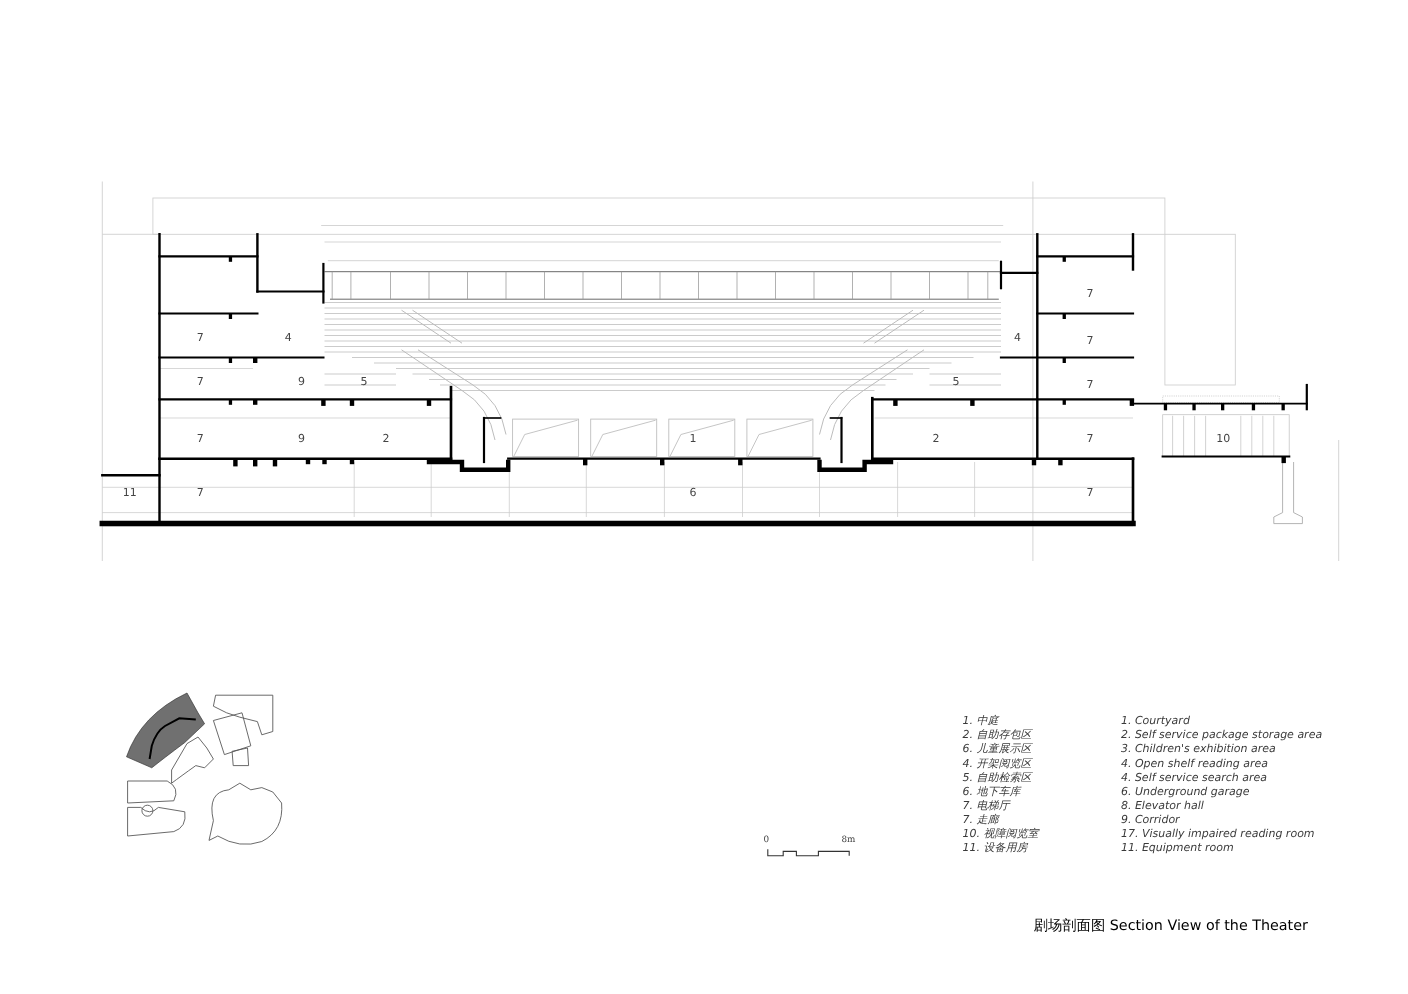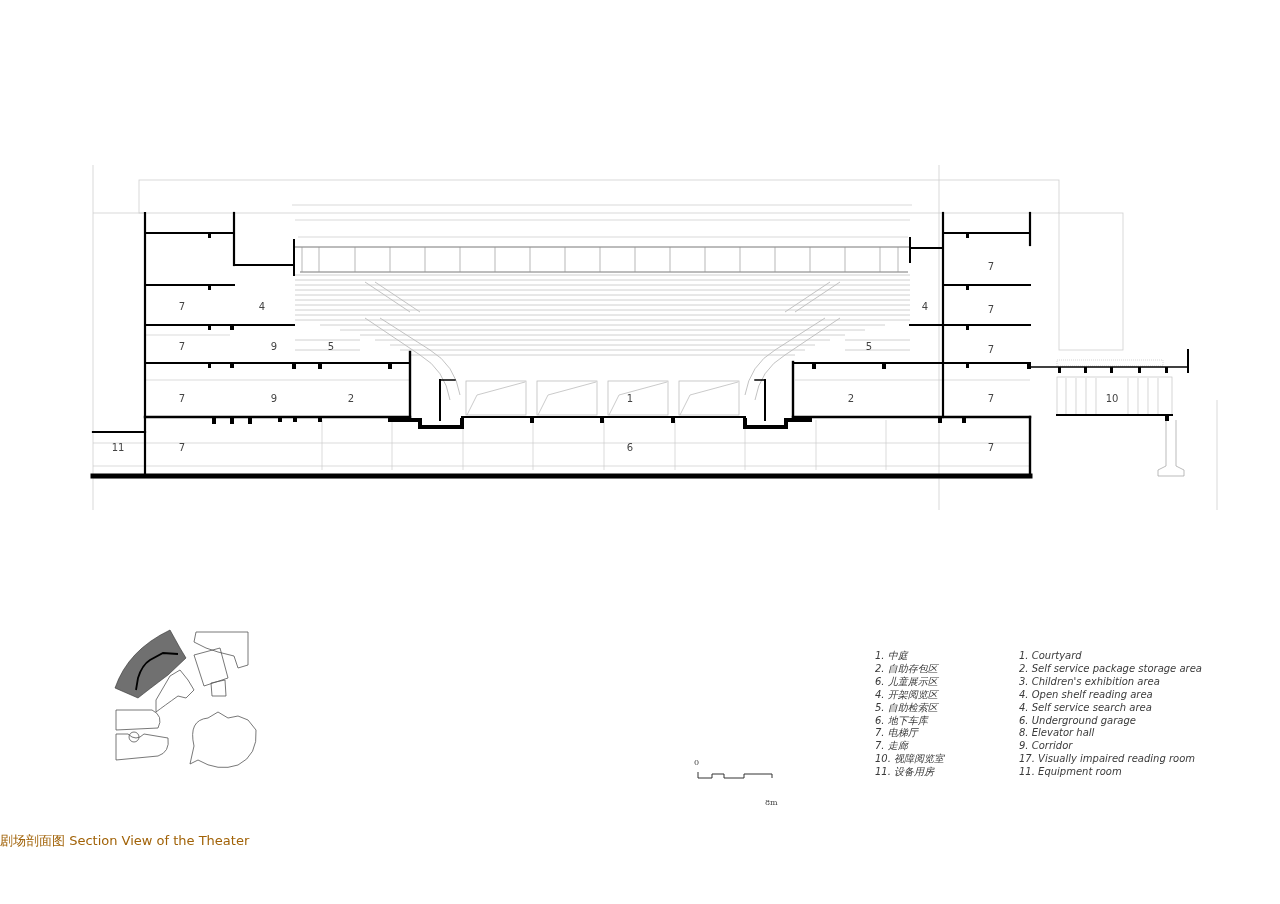--- a/index.html
+++ b/index.html
@@ -6,22 +6,22 @@
     body { width: 1280px; height: 904px; position: relative; overflow: hidden;
            font-family: "DejaVu Sans", "Liberation Sans", sans-serif; color: #333; }
     #section-svg { position: absolute; left: 0; top: 0; width: 1280px; height: 904px; }
     .lbl { font-family: "DejaVu Sans", sans-serif; font-size: 10px; fill: #444; text-anchor: middle; dominant-baseline: middle; }
     .legend { position: absolute; top: 650px; font-size: 10px; line-height: 12.9px; color: #3a3a3a; }
     .legend-cn { left: 875px; }
     .legend-en { left: 1019px; }
     .legend div { white-space: nowrap; font-style: italic; }
     .scale { position: absolute; left: 694px; top: 758px; width: 90px; height: 24px; }
     .scale-0 { position: absolute; left: 0; top: 0; font-family: "DejaVu Serif", serif; font-size: 8px; color: #444; }
-    .scale-8 { position: absolute; left: 71px; top: 0; font-family: "DejaVu Serif", serif; font-size: 8px; color: #444; margin-top: 40px; }
-    .caption { position: absolute; left: 0; width: 1189px; top: 832px; text-align: left; font-size: 13px; color: #a16207; }
+    .scale-8 { position: absolute; left: 71px; top: 0; font-family: "DejaVu Serif", serif; font-size: 8px; color: #444; }
+    .caption { position: absolute; left: 0; width: 1189px; top: 832px; text-align: right; font-size: 13px; color: #000000; }
     .keyplan { position: absolute; left: 108px; top: 620px; width: 156px; height: 156px; }
   </style>
 </head>
 <body>
 
 <svg id="section-svg" viewBox="0 0 1280 904" xmlns="http://www.w3.org/2000/svg">
 
   <g stroke="#cfcfcf" stroke-width="0.8" fill="none">
     <line x1="93" y1="165" x2="93" y2="510"></line>
     <line x1="1217" y1="400" x2="1217" y2="510"></line>

